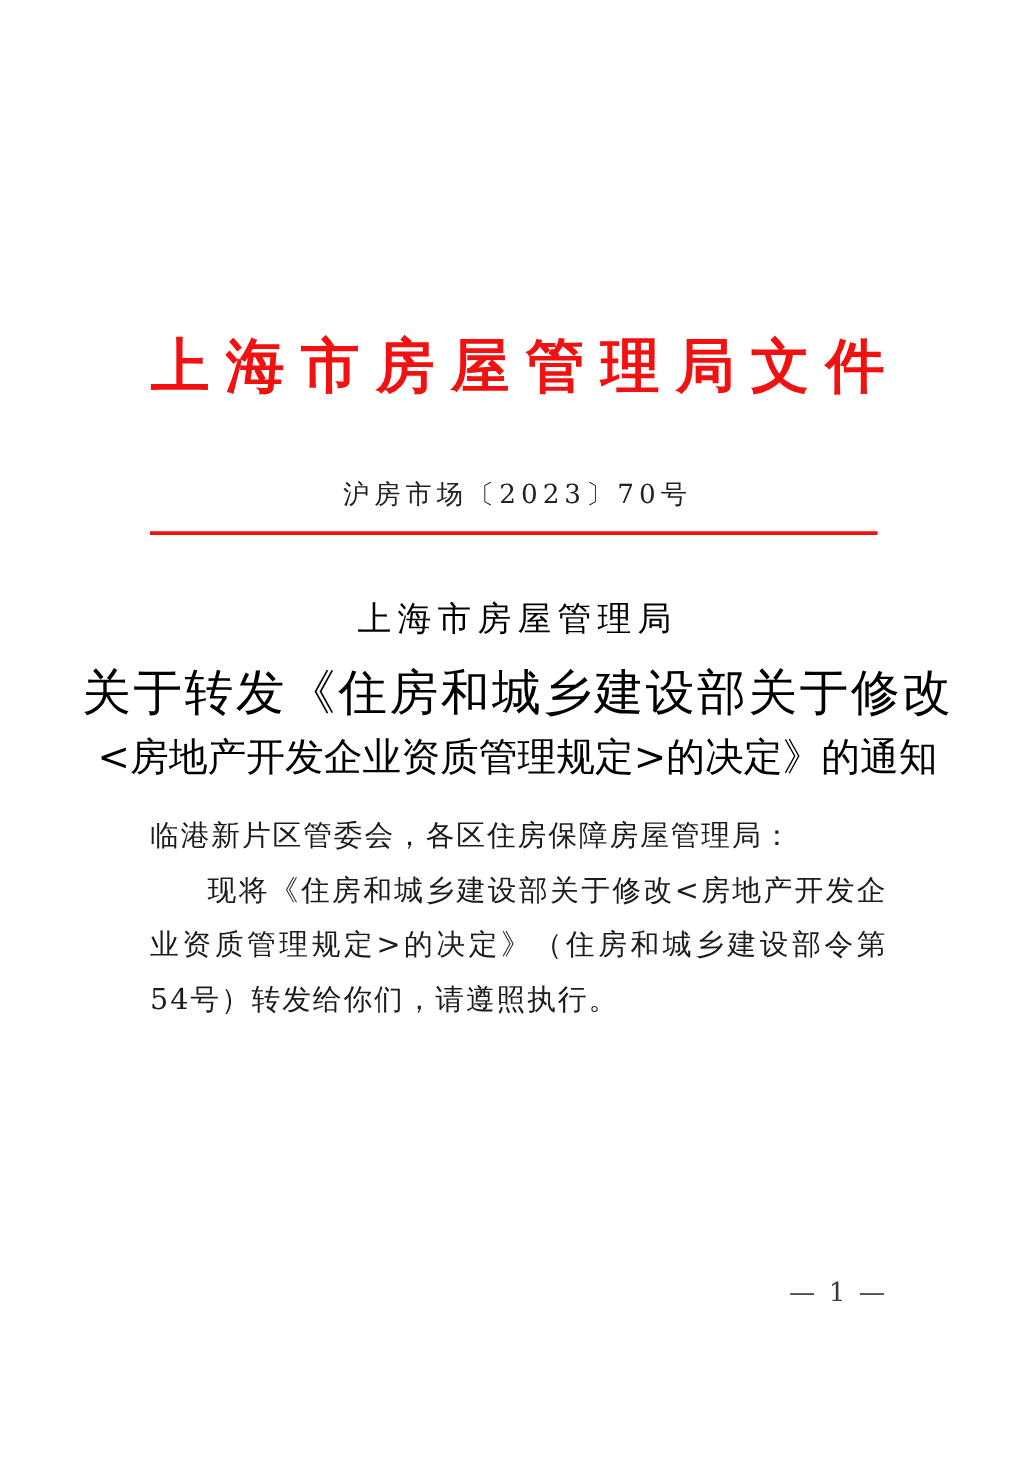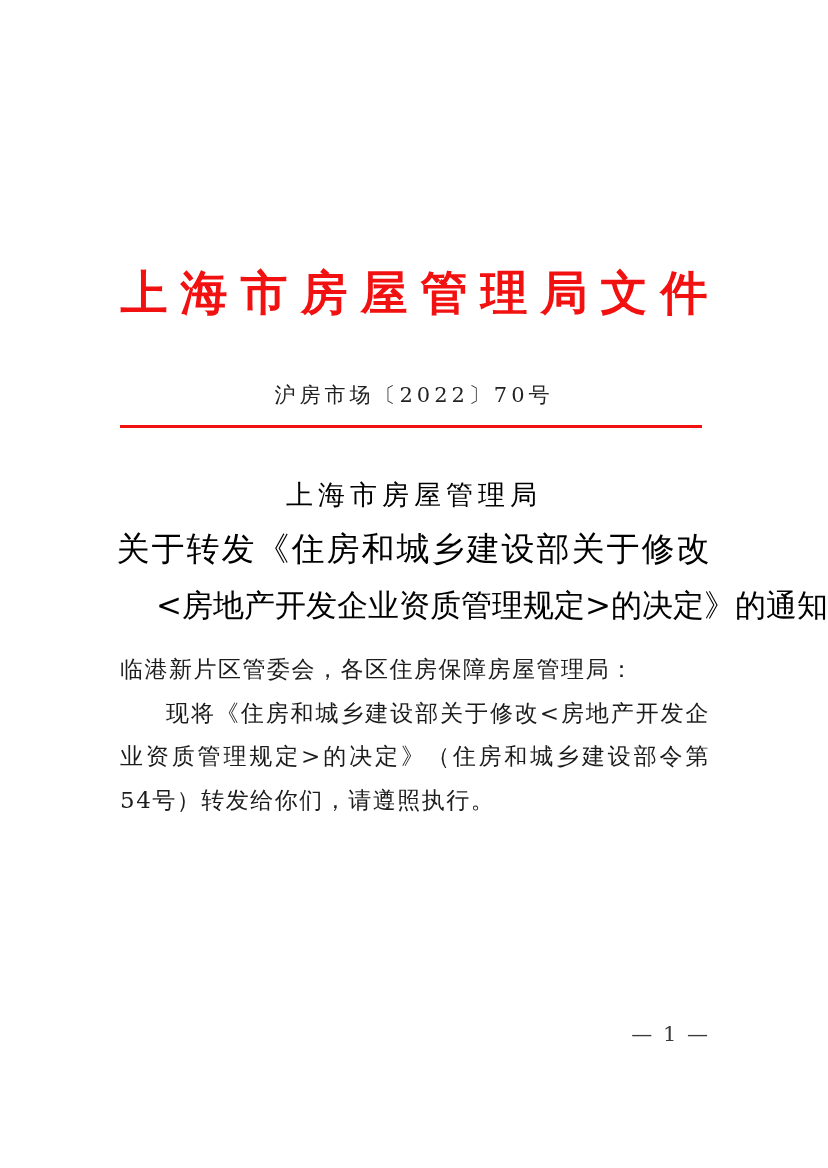--- a/index.html
+++ b/index.html
@@ -62,30 +62,29 @@
     font-weight: normal;
     color: #000000;
   }
   .doc-title .t1 {
     font-size: 27px;
     letter-spacing: 5px;
     margin-bottom: 14px;
     white-space: nowrap;
   }
   .doc-title .t2 {
-    font-size: 33px;
+    font-size: 39px;
     letter-spacing: 2px;
-    margin-bottom: 13px;
+    margin-bottom: 4px;
     white-space: nowrap;
   }
   .doc-title .t3 {
     font-size: 31px;
     letter-spacing: 0px;
     white-space: nowrap;
-    text-align: right;
   }
   
   .body-text {
     position: absolute;
     top: 648px;
     left: 120px;
     width: 590px;
     font-size: 23px;
     line-height: 43.5px;
     letter-spacing: 1.5px;
@@ -104,21 +103,21 @@
     white-space: nowrap;
   }
 </style>
 </head>
 <body>
 
 <div class="page">
 
   <div class="letterhead">上海市房屋管理局文件</div>
 
-  <div class="doc-number">沪房市场〔2022〕70号</div>
+  <div class="doc-number">沪房市场〔2023〕70号</div>
 
   <div class="red-rule"></div>
 
   <div class="doc-title">
     <div class="t1">上海市房屋管理局</div>
     <div class="t2">关于转发《住房和城乡建设部关于修改</div>
     <div class="t3">&lt;房地产开发企业资质管理规定&gt;的决定》的通知</div>
   </div>
 
   <div class="body-text">

